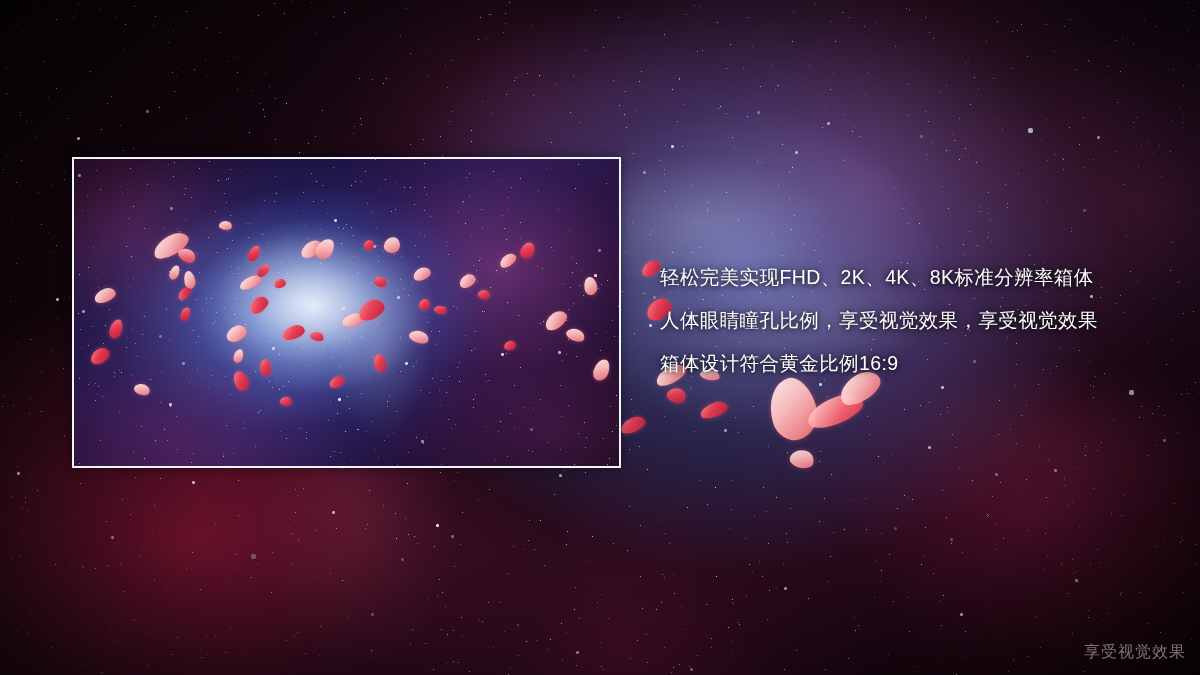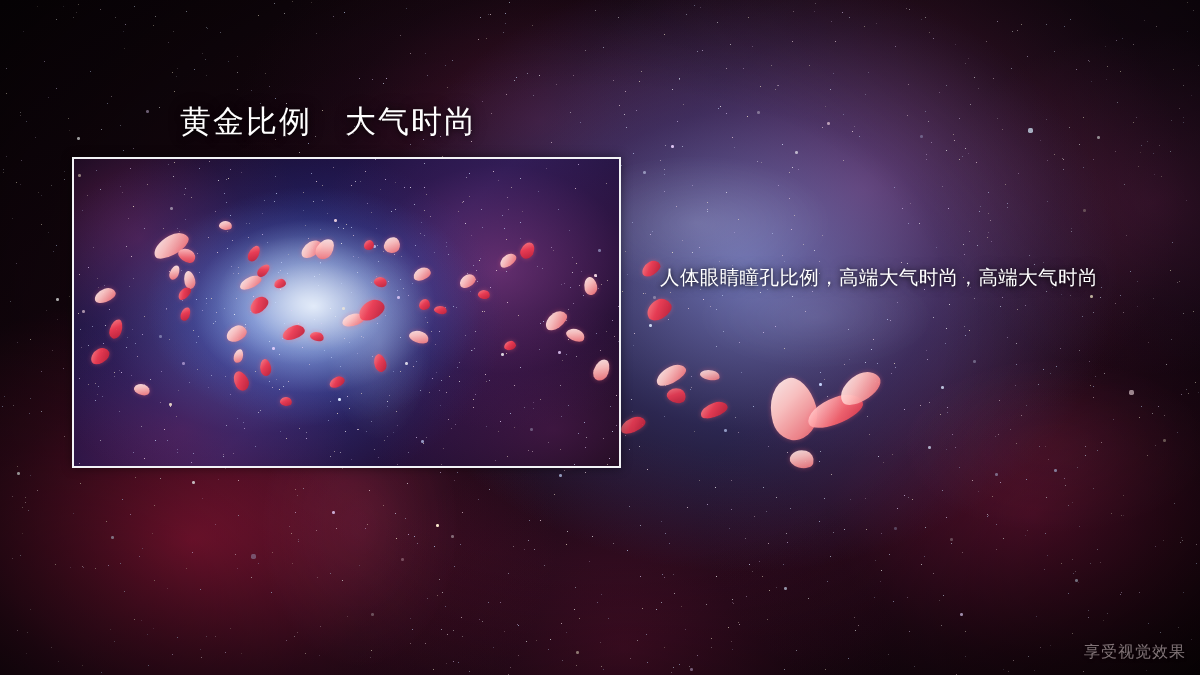--- a/index.html
+++ b/index.html
@@ -173,21 +173,20 @@
       <div class="petal deep" style="left: 700px; top: 403px; width: 28px; height: 14px; transform: rotate(-18deg); opacity: 0.93;"></div>
       <div class="petal deep" style="left: 667px; top: 388px; width: 19px; height: 15px; transform: rotate(22deg); opacity: 0.9;"></div>
       <div class="petal pale" style="left: 770px; top: 378px; width: 46px; height: 62px; transform: rotate(-16deg); opacity: 0.96;"></div>
       <div class="petal" style="left: 806px; top: 398px; width: 58px; height: 26px; transform: rotate(-20deg); opacity: 0.96;"></div>
       <div class="petal pale" style="left: 838px; top: 375px; width: 44px; height: 26px; transform: rotate(-30deg); opacity: 0.95;"></div>
       <div class="petal pale" style="left: 790px; top: 450px; width: 24px; height: 18px; transform: rotate(15deg); opacity: 0.92;"></div>
       <div class="petal deep" style="left: 620px; top: 418px; width: 26px; height: 14px; transform: rotate(-22deg); opacity: 0.9;"></div>
       <div class="petal deep" style="left: 560px; top: 452px; width: 30px; height: 13px; transform: rotate(-16deg); opacity: 0.9;"></div>
     </div>
 
-  <div id="title">黄金比例　大气时尚</div>
 
   <div id="photo-frame">
     <div class="inner-photo"></div>
     <div class="inner-photo-glow"></div>
     <div class="stars" id="photo-stars">
         <i style="box-shadow: rgba(255, 255, 255, 0.39) 313px 277px 0px 0px, rgba(255, 226, 235, 0.43) 476px 159px 0px 0px, rgba(255, 240, 210, 0.64) 353px 163px 0px 0px, rgba(255, 240, 210, 0.84) 4px 154px 0px 0px, rgba(200, 215, 255, 0.77) 237px 14px 0px 0px, rgba(235, 210, 255, 0.9) 311px 20px 0px 0px, rgba(255, 240, 210, 0.77) 326px 212px 0px 0px, rgba(235, 210, 255, 0.95) 350px 28px 0px 0px, rgba(255, 226, 235, 0.77) 214px 222px 0px 0px, rgba(235, 210, 255, 0.69) 303px 164px 0px 0px, rgba(255, 226, 235, 0.45) 327px 97px 0px 0px, rgba(255, 226, 235, 0.35) 246px 70px 0px 0px, rgba(255, 240, 210, 0.66) 350px 51px 0px 0px, rgba(200, 215, 255, 0.83) 379px 147px 0px 0px, rgba(220, 232, 255, 0.53) 150px 149px 0px 0px, rgba(220, 232, 255, 0.5) 190px 41px 0px 0px, rgba(255, 240, 210, 0.39) 488px 201px 0px 0px, rgba(255, 240, 210, 0.96) 154px 19px 0px 0px, rgba(255, 240, 210, 0.76) 410px 152px 0px 0px, rgba(235, 210, 255, 0.35) 191px 112px 0px 0px, rgba(235, 210, 255, 0.34) 134px 228px 0px 0px, rgba(235, 210, 255, 0.42) 490px 124px 0px 0px, rgba(200, 215, 255, 0.82) 21px 241px 0px 0px, rgba(255, 255, 255, 0.36) 171px 168px 0px 0px, rgba(255, 226, 235, 0.62) 224px 164px 0px 0px, rgba(255, 240, 210, 0.31) 306px 30px 0px 0px, rgba(200, 215, 255, 0.56) 484px 50px 0px 0px, rgba(235, 210, 255, 0.57) 217px 151px 0px 0px, rgba(255, 226, 235, 0.71) 526px 191px 0px 0px, rgba(220, 232, 255, 0.85) 317px 52px 0px 0px, rgba(255, 226, 235, 0.84) 399px 248px 0px 0px, rgba(255, 226, 235, 0.31) 176px 152px 0px 0px, rgba(255, 240, 210, 0.8) 272px 65px 0px 0px, rgba(255, 240, 210, 0.37) 214px 95px 0px 0px, rgba(200, 215, 255, 0.65) 18px 167px 0px 0px, rgba(255, 240, 210, 0.95) 263px 254px 0px 0px, rgba(235, 210, 255, 0.96) 535px 299px 0px 0px, rgba(255, 255, 255, 0.61) 486px 226px 0px 0px, rgba(255, 240, 210, 0.43) 498px 310px 0px 0px, rgba(220, 232, 255, 0.67) 259px 308px 0px 0px, rgba(235, 210, 255, 0.41) 304px 298px 0px 0px, rgba(220, 232, 255, 0.92) 163px 179px 0px 0px, rgba(255, 226, 235, 0.57) 458px 292px 0px 0px, rgba(255, 240, 210, 0.67) 225px 269px 0px 0px, rgba(200, 215, 255, 0.86) 466px 164px 0px 0px, rgba(255, 255, 255, 0.51) 110px 35px 0px 0px, rgba(200, 215, 255, 0.68) 119px 294px 0px 0px, rgba(235, 210, 255, 0.71) 301px 0px 0px 0px, rgba(255, 255, 255, 0.33) 19px 88px 0px 0px, rgba(235, 210, 255, 0.36) 132px 144px 0px 0px, rgba(235, 210, 255, 0.6) 125px 113px 0px 0px, rgba(235, 210, 255, 0.55) 248px 41px 0px 0px, rgba(235, 210, 255, 0.61) 477px 88px 0px 0px, rgba(220, 232, 255, 0.47) 256px 242px 0px 0px, rgba(255, 226, 235, 0.54) 454px 291px 0px 0px, rgba(235, 210, 255, 0.56) 293px 44px 0px 0px, rgba(220, 232, 255, 0.73) 403px 122px 0px 0px, rgba(255, 240, 210, 0.71) 547px 83px 0px 0px, rgba(255, 240, 210, 0.32) 24px 128px 0px 0px, rgba(235, 210, 255, 0.4) 283px 194px 0px 0px, rgba(255, 226, 235, 0.69) 142px 153px 0px 0px, rgba(235, 210, 255, 0.79) 544px 147px 0px 0px, rgba(255, 240, 210, 0.73) 322px 252px 0px 0px, rgba(235, 210, 255, 0.76) 68px 175px 0px 0px, rgba(220, 232, 255, 0.53) 465px 190px 0px 0px, rgba(255, 255, 255, 0.71) 52px 87px 0px 0px, rgba(200, 215, 255, 0.99) 264px 68px 0px 0px, rgba(255, 240, 210, 0.63) 527px 125px 0px 0px, rgba(255, 226, 235, 0.69) 402px 111px 0px 0px, rgba(235, 210, 255, 0.65) 92px 149px 0px 0px, rgba(235, 210, 255, 0.54) 279px 97px 0px 0px, rgba(255, 226, 235, 0.67) 529px 279px 0px 0px, rgba(255, 240, 210, 0.4) 532px 172px 0px 0px, rgba(200, 215, 255, 0.91) 201px 143px 0px 0px, rgba(255, 255, 255, 0.67) 401px 172px 0px 0px, rgba(200, 215, 255, 0.68) 152px 43px 0px 0px, rgba(255, 226, 235, 0.94) 422px 111px 0px 0px, rgba(200, 215, 255, 0.87) 510px 263px 0px 0px, rgba(200, 215, 255, 0.41) 206px 272px 0px 0px, rgba(200, 215, 255, 0.33) 366px 246px 0px 0px, rgba(200, 215, 255, 0.6) 492px 195px 0px 0px, rgba(255, 226, 235, 0.63) 492px 161px 0px 0px, rgba(200, 215, 255, 0.94) 246px 103px 0px 0px, rgba(255, 255, 255, 0.68) 256px 297px 0px 0px, rgba(255, 240, 210, 0.66) 70px 157px 0px 0px, rgba(220, 232, 255, 0.68) 407px 50px 0px 0px, rgba(255, 226, 235, 0.65) 164px 114px 0px 0px, rgba(255, 255, 255, 0.46) 151px 217px 0px 0px, rgba(255, 240, 210, 0.59) 229px 33px 0px 0px, rgba(200, 215, 255, 0.96) 202px 34px 0px 0px, rgba(255, 240, 210, 0.48) 102px 257px 0px 0px, rgba(235, 210, 255, 0.54) 87px 212px 0px 0px, rgba(220, 232, 255, 0.68) 70px 69px 0px 0px, rgba(255, 226, 235, 0.59) 206px 111px 0px 0px, rgba(235, 210, 255, 0.31) 277px 300px 0px 0px, rgba(200, 215, 255, 0.58) 59px 293px 0px 0px, rgba(255, 226, 235, 0.62) 545px 31px 0px 0px, rgba(220, 232, 255, 0.8) 500px 305px 0px 0px, rgba(255, 240, 210, 0.5) 384px 52px 0px 0px, rgba(200, 215, 255, 0.53) 338px 124px 0px 0px, rgba(235, 210, 255, 0.88) 199px 189px 0px 1px, rgba(235, 210, 255, 0.51) 156px 235px 0px 0px, rgba(220, 232, 255, 0.68) 124px 177px 0px 0px, rgba(200, 215, 255, 0.3) 319px 273px 0px 0px, rgba(200, 215, 255, 0.45) 313px 247px 0px 0px, rgba(255, 240, 210, 0.79) 349px 284px 0px 0px, rgba(220, 232, 255, 0.71) 238px 89px 0px 0px, rgba(255, 255, 255, 0.44) 346px 74px 0px 0px, rgba(220, 232, 255, 0.83) 340px 45px 0px 0px, rgba(220, 232, 255, 0.7) 240px 160px 0px 0px, rgba(255, 226, 235, 0.43) 361px 185px 0px 0px, rgba(255, 255, 255, 0.65) 502px 197px 0px 0px, rgba(235, 210, 255, 0.46) 381px 265px 0px 0px, rgba(220, 232, 255, 0.77) 432px 112px 0px 0px, rgba(235, 210, 255, 0.76) 314px 122px 0px 0px, rgba(200, 215, 255, 0.3) 46px 27px 0px 0px, rgba(200, 215, 255, 0.62) 93px 281px 0px 0px, rgba(255, 255, 255, 0.72) 239px 42px 0px 0px, rgba(255, 226, 235, 0.91) 521px 116px 0px 1px, rgba(200, 215, 255, 0.63) 122px 183px 0px 0px, rgba(235, 210, 255, 0.77) 324px 138px 0px 1px, rgba(220, 232, 255, 0.6) 103px 108px 0px 0px, rgba(255, 226, 235, 0.93) 90px 270px 0px 0px, rgba(235, 210, 255, 0.86) 330px 28px 0px 0px, rgba(255, 255, 255, 0.53) 385px 203px 0px 0px, rgba(255, 226, 235, 0.68) 135px 2px 0px 0px, rgba(200, 215, 255, 0.68) 348px 282px 0px 1px, rgba(255, 255, 255, 0.41) 498px 98px 0px 0px, rgba(200, 215, 255, 0.33) 396px 132px 0px 0px, rgba(220, 232, 255, 0.93) 171px 165px 0px 0px, rgba(200, 215, 255, 0.89) 446px 63px 0px 0px, rgba(255, 226, 235, 0.5) 149px 295px 0px 0px, rgba(255, 226, 235, 0.42) 54px 59px 0px 0px, rgba(235, 210, 255, 0.44) 247px 164px 0px 0px, rgba(200, 215, 255, 0.6) 494px 246px 0px 0px, rgba(235, 210, 255, 0.56) 369px 154px 0px 0px, rgba(255, 240, 210, 0.62) 260px 292px 0px 0px, rgba(220, 232, 255, 0.5) 350px 76px 0px 0px, rgba(255, 240, 210, 0.57) 28px 192px 0px 0px, rgba(255, 240, 210, 0.69) 375px 217px 0px 0px, rgba(255, 240, 210, 0.42) 13px 36px 0px 0px, rgba(255, 240, 210, 0.31) 23px 235px 0px 0px, rgba(200, 215, 255, 0.86) 430px 69px 0px 0px, rgba(235, 210, 255, 0.89) 14px 108px 0px 0px, rgba(255, 240, 210, 0.78) 100px 3px 0px 0px, rgba(255, 240, 210, 0.54) 352px 35px 0px 0px, rgba(255, 226, 235, 0.81) 339px 207px 0px 0px, rgba(255, 240, 210, 0.37) 479px 91px 0px 0px, rgba(220, 232, 255, 0.47) 468px 109px 0px 0px, rgba(255, 226, 235, 0.58) 287px 177px 0px 0px, rgba(255, 255, 255, 0.92) 144px 21px 0px 0px, rgba(255, 226, 235, 0.61) 270px 179px 0px 0px, rgba(200, 215, 255, 0.42) 347px 63px 0px 0px, rgba(255, 226, 235, 0.66) 540px 177px 0px 0px, rgba(255, 226, 235, 0.52) 164px 108px 0px 0px, rgba(235, 210, 255, 0.55) 128px 151px 0px 0px, rgba(235, 210, 255, 0.41) 57px 216px 0px 0px, rgba(235, 210, 255, 0.87) 228px 188px 0px 0px, rgba(200, 215, 255, 0.64) 61px 184px 0px 0px, rgba(200, 215, 255, 0.49) 525px 91px 0px 1px, rgba(255, 226, 235, 0.93) 411px 215px 0px 0px, rgba(200, 215, 255, 0.84) 207px 103px 0px 0px, rgba(255, 226, 235, 0.67) 174px 78px 0px 0px, rgba(200, 215, 255, 0.88) 156px 56px 0px 0px, rgba(255, 255, 255, 0.42) 59px 119px 0px 0px, rgba(220, 232, 255, 0.62) 137px 216px 0px 0px, rgba(220, 232, 255, 0.43) 463px 107px 0px 0px, rgba(255, 240, 210, 0.45) 297px 53px 0px 0px, rgba(235, 210, 255, 0.71) 332px 203px 0px 0px, rgba(255, 255, 255, 0.41) 352px 278px 0px 0px, rgba(255, 255, 255, 0.5) 232px 273px 0px 0px, rgba(235, 210, 255, 0.85) 342px 278px 0px 0px, rgba(255, 226, 235, 0.69) 234px 79px 0px 0px, rgba(255, 240, 210, 0.51) 486px 290px 0px 0px, rgba(255, 240, 210, 0.32) 104px 231px 0px 0px, rgba(220, 232, 255, 0.75) 393px 114px 0px 0px, rgba(200, 215, 255, 0.62) 536px 247px 0px 0px, rgba(220, 232, 255, 0.33) 53px 178px 0px 0px, rgba(255, 240, 210, 0.41) 105px 72px 0px 0px, rgba(220, 232, 255, 0.5) 524px 129px 0px 0px, rgba(235, 210, 255, 0.72) 56px 9px 0px 0px, rgba(255, 240, 210, 0.86) 432px 194px 0px 0px, rgba(255, 240, 210, 0.94) 408px 152px 0px 0px, rgba(255, 255, 255, 0.58) 283px 113px 0px 0px, rgba(235, 210, 255, 0.43) 302px 69px 0px 0px, rgba(200, 215, 255, 0.48) 226px 175px 0px 0px, rgba(235, 210, 255, 0.52) 365px 231px 0px 0px, rgba(200, 215, 255, 0.75) 204px 113px 0px 0px, rgba(255, 226, 235, 0.39) 421px 301px 0px 0px, rgba(235, 210, 255, 0.81) 485px 193px 0px 1px, rgba(255, 255, 255, 0.73) 76px 220px 0px 0px, rgba(255, 255, 255, 0.41) 474px 283px 0px 0px, rgba(255, 255, 255, 0.53) 494px 150px 0px 0px, rgba(200, 215, 255, 0.55) 342px 202px 0px 0px, rgba(255, 226, 235, 0.36) 424px 21px 0px 0px, rgb(200, 215, 255) 81px 281px 0px 0px, rgba(255, 240, 210, 0.47) 95px 180px 0px 0px, rgba(255, 255, 255, 0.8) 281px 22px 0px 0px, rgba(255, 240, 210, 0.62) 248px 26px 0px 0px, rgba(200, 215, 255, 0.77) 509px 136px 0px 0px, rgba(255, 240, 210, 0.53) 123px 210px 0px 0px, rgba(255, 226, 235, 0.32) 48px 33px 0px 0px, rgba(235, 210, 255, 0.76) 35px 150px 0px 0px, rgba(255, 240, 210, 0.73) 287px 234px 0px 0px, rgba(255, 240, 210, 0.65) 437px 28px 0px 0px, rgba(235, 210, 255, 0.45) 88px 97px 0px 0px, rgba(220, 232, 255, 0.48) 450px 248px 0px 0px, rgba(255, 255, 255, 0.38) 245px 115px 0px 0px, rgba(255, 255, 255, 0.58) 152px 20px 0px 0px, rgba(255, 255, 255, 0.74) 184px 253px 0px 0px, rgba(255, 226, 235, 0.95) 433px 143px 0px 0px, rgba(235, 210, 255, 0.8) 358px 219px 0px 0px, rgba(220, 232, 255, 0.86) 397px 191px 0px 0px, rgba(235, 210, 255, 0.36) 323px 266px 0px 0px, rgba(255, 255, 255, 0.56) 303px 86px 0px 0px, rgba(255, 240, 210, 0.8) 548px 297px 0px 0px, rgba(255, 240, 210, 0.49) 5px 16px 0px 1px, rgba(255, 255, 255, 0.74) 321px 50px 0px 0px, rgba(255, 226, 235, 0.65) 63px 197px 0px 0px, rgba(235, 210, 255, 0.82) 188px 75px 0px 0px, rgba(200, 215, 255, 0.71) 24px 227px 0px 0px, rgba(200, 215, 255, 0.38) 372px 87px 0px 0px, rgba(255, 240, 210, 0.97) 205px 230px 0px 0px, rgba(255, 255, 255, 0.62) 186px 251px 0px 0px, rgba(255, 240, 210, 0.62) 466px 240px 0px 0px, rgba(220, 232, 255, 0.39) 446px 79px 0px 0px, rgba(255, 240, 210, 0.78) 432px 80px 0px 0px, rgba(235, 210, 255, 0.34) 58px 170px 0px 0px, rgba(255, 226, 235, 0.93) 57px 97px 0px 0px, rgba(200, 215, 255, 0.37) 8px 51px 0px 0px, rgba(200, 215, 255, 0.57) 408px 68px 0px 0px, rgba(235, 210, 255, 0.96) 47px 213px 0px 0px, rgba(255, 240, 210, 0.64) 357px 172px 0px 0px, rgba(255, 226, 235, 0.55) 141px 52px 0px 0px, rgba(255, 240, 210, 0.86) 284px 270px 0px 0px, rgba(255, 226, 235, 0.98) 542px 236px 0px 0px, rgba(255, 255, 255, 0.35) 55px 127px 0px 0px, rgba(200, 215, 255, 0.39) 163px 259px 0px 0px, rgba(200, 215, 255, 0.79) 323px 131px 0px 0px, rgba(255, 255, 255, 0.8) 99px 17px 0px 0px, rgba(235, 210, 255, 0.39) 302px 117px 0px 0px, rgb(235, 210, 255) 179px 137px 0px 0px, rgba(220, 232, 255, 0.78) 14px 186px 0px 0px, rgba(255, 255, 255, 0.5) 300px 290px 0px 0px, rgba(200, 215, 255, 0.48) 406px 99px 0px 0px, rgba(255, 240, 210, 0.93) 275px 249px 0px 0px, rgba(200, 215, 255, 0.74) 504px 274px 0px 0px, rgba(220, 232, 255, 0.43) 275px 183px 0px 0px, rgba(255, 240, 210, 0.7) 181px 212px 0px 0px, rgba(255, 226, 235, 0.92) 277px 26px 0px 0px, rgba(235, 210, 255, 0.33) 528px 213px 0px 0px, rgba(235, 210, 255, 0.89) 416px 128px 0px 0px, rgba(200, 215, 255, 0.68) 428px 56px 0px 0px, rgba(255, 255, 255, 0.94) 391px 64px 0px 0px, rgba(255, 240, 210, 0.4) 424px 272px 0px 0px, rgba(255, 240, 210, 0.39) 153px 72px 0px 0px, rgba(255, 255, 255, 0.35) 286px 22px 0px 0px, rgba(255, 226, 235, 0.9) 37px 132px 0px 0px, rgba(200, 215, 255, 0.62) 383px 208px 0px 0px, rgba(255, 226, 235, 0.69) 198px 228px 0px 0px, rgba(255, 226, 235, 0.5) 315px 236px 0px 0px, rgba(255, 255, 255, 0.31) 180px 99px 0px 0px, rgba(255, 226, 235, 0.92) 70px 299px 0px 0px, rgba(255, 240, 210, 0.56) 355px 233px 0px 0px, rgba(255, 255, 255, 0.51) 400px 189px 0px 0px, rgba(200, 215, 255, 0.58) 277px 133px 0px 0px, rgba(220, 232, 255, 0.76) 200px 42px 0px 0px, rgba(220, 232, 255, 0.88) 446px 19px 0px 0px, rgba(255, 226, 235, 0.6) 356px 57px 0px 0px, rgba(235, 210, 255, 0.7) 538px 161px 0px 0px, rgba(255, 255, 255, 0.8) 428px 195px 0px 1px, rgba(255, 226, 235, 0.33) 472px 9px 0px 0px, rgba(255, 240, 210, 0.48) 310px 281px 0px 0px, rgba(255, 255, 255, 0.66) 29px 133px 0px 0px, rgba(255, 226, 235, 0.74) 505px 126px 0px 0px, rgba(220, 232, 255, 0.76) 26px 30px 0px 0px, rgba(220, 232, 255, 0.43) 45px 252px 0px 0px, rgba(255, 226, 235, 0.59) 9px 152px 0px 1px, rgba(255, 255, 255, 0.34) 92px 150px 0px 0px, rgba(220, 232, 255, 0.39) 360px 93px 0px 0px, rgba(255, 240, 210, 0.52) 371px 148px 0px 0px, rgba(220, 232, 255, 0.94) 209px 227px 0px 0px, rgba(200, 215, 255, 0.58) 250px 191px 0px 0px, rgba(220, 232, 255, 0.76) 326px 178px 0px 0px, rgba(255, 240, 210, 0.68) 533px 121px 0px 0px, rgba(255, 240, 210, 0.62) 401px 120px 0px 0px, rgba(255, 226, 235, 0.39) 289px 178px 0px 0px, rgba(220, 232, 255, 0.61) 244px 126px 0px 0px, rgba(220, 232, 255, 0.82) 195px 182px 0px 0px, rgba(200, 215, 255, 0.83) 195px 222px 0px 0px, rgba(255, 240, 210, 0.85) 502px 104px 0px 0px, rgba(220, 232, 255, 0.66) 546px 67px 0px 0px, rgba(200, 215, 255, 0.94) 122px 140px 0px 0px, rgba(200, 215, 255, 0.48) 545px 156px 0px 0px, rgba(235, 210, 255, 0.81) 42px 170px 0px 0px, rgba(220, 232, 255, 0.69) 141px 162px 0px 0px, rgba(255, 240, 210, 0.3) 448px 52px 0px 0px, rgba(255, 226, 235, 0.85) 261px 61px 0px 1px, rgba(255, 226, 235, 0.43) 323px 305px 0px 0px, rgba(220, 232, 255, 0.62) 399px 106px 0px 0px, rgba(255, 255, 255, 0.66) 512px 278px 0px 0px, rgba(220, 232, 255, 0.55) 297px 262px 0px 0px, rgba(255, 240, 210, 0.87) 399px 240px 0px 0px, rgba(200, 215, 255, 0.44) 464px 32px 0px 0px, rgb(255, 255, 255) 160px 155px 0px 0px, rgba(235, 210, 255, 0.84) 306px 152px 0px 0px, rgba(200, 215, 255, 0.81) 125px 9px 0px 0px, rgba(220, 232, 255, 0.81) 52px 188px 0px 0px, rgba(200, 215, 255, 0.72) 496px 128px 0px 0px, rgba(200, 215, 255, 0.58) 181px 287px 0px 0px, rgba(235, 210, 255, 0.53) 157px 107px 0px 0px, rgba(255, 255, 255, 0.61) 256px 149px 0px 0px, rgba(200, 215, 255, 0.47) 107px 111px 0px 0px, rgba(255, 226, 235, 0.34) 45px 211px 0px 0px, rgba(255, 226, 235, 0.61) 235px 205px 0px 0px, rgba(220, 232, 255, 0.74) 367px 221px 0px 0px, rgba(255, 226, 235, 0.73) 374px 260px 0px 0px, rgba(220, 232, 255, 0.75) 111px 29px 0px 0px, rgba(235, 210, 255, 0.57) 499px 144px 0px 0px, rgba(235, 210, 255, 0.91) 365px 172px 0px 0px, rgba(200, 215, 255, 0.89) 436px 254px 0px 0px, rgba(220, 232, 255, 0.8) 149px 297px 0px 0px, rgba(235, 210, 255, 0.93) 283px 270px 0px 0px, rgba(255, 226, 235, 0.36) 7px 188px 0px 0px, rgba(255, 240, 210, 0.54) 14px 225px 0px 0px, rgba(200, 215, 255, 0.49) 169px 263px 0px 0px, rgba(255, 226, 235, 0.92) 143px 93px 0px 0px, rgba(255, 240, 210, 0.44) 412px 222px 0px 0px, rgba(200, 215, 255, 0.98) 469px 162px 0px 0px, rgba(220, 232, 255, 0.6) 298px 197px 0px 0px, rgba(235, 210, 255, 0.61) 344px 97px 0px 0px, rgba(255, 240, 210, 0.93) 494px 180px 0px 0px, rgba(255, 226, 235, 0.83) 440px 226px 0px 0px, rgba(200, 215, 255, 0.48) 319px 212px 0px 0px, rgba(255, 226, 235, 0.67) 162px 139px 0px 0px, rgba(200, 215, 255, 0.41) 246px 104px 0px 0px, rgba(255, 240, 210, 0.32) 321px 23px 0px 0px, rgba(220, 232, 255, 0.39) 30px 126px 0px 0px, rgba(255, 255, 255, 0.54) 67px 267px 0px 0px, rgba(255, 226, 235, 0.83) 389px 42px 0px 0px, rgba(200, 215, 255, 0.46) 292px 272px 0px 0px, rgba(200, 215, 255, 0.45) 103px 293px 0px 0px, rgba(255, 226, 235, 0.3) 397px 76px 0px 0px, rgba(220, 232, 255, 0.34) 487px 125px 0px 0px, rgba(255, 226, 235, 0.4) 377px 269px 0px 0px, rgba(200, 215, 255, 0.53) 311px 156px 0px 0px, rgba(255, 240, 210, 0.79) 93px 78px 0px 0px, rgba(200, 215, 255, 0.56) 267px 124px 0px 0px, rgba(220, 232, 255, 0.9) 205px 195px 0px 0px, rgba(255, 226, 235, 0.53) 150px 307px 0px 0px, rgba(200, 215, 255, 0.46) 545px 297px 0px 0px, rgba(255, 240, 210, 0.78) 40px 213px 0px 0px, rgba(220, 232, 255, 0.55) 334px 293px 0px 0px, rgba(235, 210, 255, 0.93) 273px 237px 0px 0px, rgba(220, 232, 255, 0.47) 193px 83px 0px 0px, rgba(235, 210, 255, 0.66) 542px 266px 0px 0px, rgba(255, 226, 235, 0.82) 279px 76px 0px 0px, rgba(220, 232, 255, 0.44) 544px 182px 0px 0px, rgba(200, 215, 255, 0.44) 111px 60px 0px 0px, rgba(255, 240, 210, 0.5) 309px 92px 0px 0px, rgba(235, 210, 255, 0.31) 398px 191px 0px 0px, rgba(255, 226, 235, 0.57) 5px 304px 0px 0px, rgba(255, 240, 210, 0.55) 21px 224px 0px 0px, rgba(255, 226, 235, 0.96) 242px 22px 0px 0px, rgba(235, 210, 255, 0.73) 511px 288px 0px 0px, rgba(255, 240, 210, 0.43) 231px 66px 0px 0px, rgba(235, 210, 255, 0.9) 232px 279px 0px 0px, rgba(255, 240, 210, 0.65) 433px 297px 0px 0px, rgba(235, 210, 255, 0.45) 70px 225px 0px 0px, rgba(255, 240, 210, 0.94) 405px 101px 0px 0px, rgba(255, 255, 255, 0.86) 269px 69px 0px 0px, rgba(200, 215, 255, 0.72) 326px 120px 0px 0px, rgba(255, 255, 255, 0.77) 332px 204px 0px 1px, rgba(255, 255, 255, 0.67) 206px 130px 0px 0px, rgba(255, 226, 235, 0.42) 159px 294px 0px 0px, rgba(200, 215, 255, 0.74) 257px 198px 0px 0px, rgba(255, 240, 210, 0.38) 369px 289px 0px 0px, rgba(200, 215, 255, 0.65) 522px 174px 0px 0px, rgba(200, 215, 255, 0.94) 226px 173px 0px 0px, rgba(255, 226, 235, 0.97) 96px 247px 0px 0px, rgba(255, 255, 255, 0.62) 266px 293px 0px 0px, rgba(255, 226, 235, 0.55) 433px 38px 0px 0px, rgba(220, 232, 255, 0.68) 346px 231px 0px 0px, rgba(255, 255, 255, 0.4) 40px 217px 0px 0px, rgba(220, 232, 255, 0.55) 201px 17px 0px 0px, rgba(255, 226, 235, 0.89) 95px 112px 0px 0px, rgba(220, 232, 255, 0.67) 6px 170px 0px 0px, rgba(220, 232, 255, 0.52) 208px 179px 0px 0px, rgba(220, 232, 255, 0.4) 94px 5px 0px 0px, rgba(255, 226, 235, 0.35) 202px 220px 0px 0px, rgba(255, 255, 255, 0.52) 261px 157px 0px 0px, rgba(235, 210, 255, 0.32) 459px 243px 0px 0px, rgba(220, 232, 255, 0.72) 415px 221px 0px 0px, rgba(255, 240, 210, 0.54) 388px 43px 0px 0px, rgba(220, 232, 255, 0.32) 459px 249px 0px 0px, rgba(200, 215, 255, 0.87) 213px 114px 0px 0px, rgba(235, 210, 255, 0.39) 351px 158px 0px 0px, rgba(255, 226, 235, 0.39) 434px 50px 0px 0px, rgba(220, 232, 255, 0.48) 115px 223px 0px 0px, rgba(220, 232, 255, 0.74) 152px 266px 0px 0px, rgba(255, 255, 255, 0.89) 271px 272px 0px 0px, rgba(220, 232, 255, 0.93) 538px 272px 0px 0px, rgba(255, 240, 210, 0.6) 532px 24px 0px 0px, rgba(235, 210, 255, 0.76) 29px 184px 0px 0px, rgba(235, 210, 255, 0.79) 117px 303px 0px 0px, rgba(200, 215, 255, 0.74) 150px 34px 0px 0px, rgba(200, 215, 255, 0.97) 395px 14px 0px 0px, rgba(200, 215, 255, 0.64) 266px 207px 0px 0px, rgba(255, 255, 255, 0.33) 297px 123px 0px 0px, rgba(255, 255, 255, 0.81) 498px 113px 0px 0px, rgba(255, 240, 210, 0.85) 212px 279px 0px 0px, rgba(255, 255, 255, 0.89) 313px 242px 0px 0px, rgba(235, 210, 255, 0.32) 284px 98px 0px 0px, rgba(220, 232, 255, 0.7) 374px 95px 0px 0px, rgba(255, 255, 255, 0.57) 392px 18px 0px 0px, rgba(255, 226, 235, 0.49) 86px 243px 0px 0px, rgba(200, 215, 255, 0.47) 487px 257px 0px 0px, rgba(235, 210, 255, 0.69) 334px 136px 0px 0px, rgba(200, 215, 255, 0.62) 254px 261px 0px 0px, rgba(220, 232, 255, 0.88) 153px 89px 0px 0px, rgba(255, 255, 255, 0.88) 385px 222px 0px 0px, rgba(255, 226, 235, 0.85) 5px 115px 0px 0px, rgba(255, 255, 255, 0.33) 172px 64px 0px 0px, rgba(220, 232, 255, 0.89) 446px 208px 0px 0px, rgba(255, 240, 210, 0.98) 59px 47px 0px 0px, rgba(255, 255, 255, 0.32) 253px 54px 0px 0px, rgba(255, 240, 210, 0.69) 533px 305px 0px 0px, rgba(220, 232, 255, 0.69) 345px 110px 0px 0px, rgba(200, 215, 255, 0.5) 22px 11px 0px 0px, rgba(255, 240, 210, 0.59) 73px 25px 0px 0px;"></i>
         <i style="box-shadow: rgba(200, 215, 255, 0.77) 300px 87px 0px 1px, rgba(255, 226, 235, 0.71) 158px 81px 0px 0px, rgba(235, 210, 255, 0.54) 401px 235px 0px 0px, rgba(200, 215, 255, 0.37) 412px 267px 0px 0px, rgba(220, 232, 255, 0.39) 103px 69px 0px 0px, rgba(200, 215, 255, 0.64) 108px 141px 0px 0px, rgba(235, 210, 255, 0.36) 507px 112px 0px 0px, rgba(235, 210, 255, 0.32) 362px 213px 0px 0px, rgba(200, 215, 255, 0.84) 546px 31px 0px 0px, rgba(235, 210, 255, 0.46) 260px 223px 0px 0px, rgba(255, 226, 235, 0.84) 508px 309px 0px 0px, rgba(200, 215, 255, 0.44) 103px 290px 0px 0px, rgba(255, 240, 210, 0.38) 440px 268px 0px 0px, rgba(235, 210, 255, 0.99) 426px 262px 0px 0px, rgba(255, 240, 210, 0.83) 96px 245px 0px 1px, rgba(255, 255, 255, 0.53) 329px 129px 0px 0px, rgba(255, 226, 235, 0.76) 372px 233px 0px 0px, rgba(200, 215, 255, 0.33) 229px 51px 0px 0px, rgba(200, 215, 255, 0.92) 345px 311px 0px 0px, rgba(220, 232, 255, 0.82) 350px 4px 0px 0px, rgba(235, 210, 255, 0.78) 5px 219px 0px 0px, rgba(255, 226, 235, 0.83) 291px 12px 0px 0px, rgba(220, 232, 255, 0.32) 457px 270px 0px 1px, rgba(255, 240, 210, 0.6) 269px 149px 0px 1px, rgba(235, 210, 255, 0.37) 188px 54px 0px 0px, rgba(200, 215, 255, 0.38) 212px 170px 0px 0px, rgba(255, 255, 255, 0.44) 97px 49px 0px 1px, rgba(255, 255, 255, 0.84) 31px 166px 0px 0px, rgba(255, 255, 255, 0.61) 26px 281px 0px 0px, rgba(255, 226, 235, 0.73) 134px 78px 0px 0px, rgba(255, 240, 210, 0.64) 117px 38px 0px 0px, rgba(255, 226, 235, 0.37) 247px 171px 0px 0px, rgba(255, 255, 255, 0.98) 267px 84px 0px 0px, rgba(255, 240, 210, 0.45) 395px 37px 0px 0px, rgba(200, 215, 255, 0.42) 372px 83px 0px 0px, rgba(255, 240, 210, 0.43) 367px 305px 0px 0px, rgba(255, 240, 210, 0.37) 23px 119px 0px 0px, rgba(255, 226, 235, 0.9) 501px 29px 0px 0px, rgba(220, 232, 255, 0.96) 522px 117px 0px 0px, rgba(235, 210, 255, 0.7) 170px 269px 0px 0px, rgba(200, 215, 255, 0.73) 427px 103px 0px 0px, rgba(200, 215, 255, 0.46) 28px 237px 0px 0px, rgba(255, 240, 210, 0.74) 119px 171px 0px 0px, rgba(255, 240, 210, 0.78) 444px 156px 0px 0px, rgba(255, 255, 255, 0.35) 175px 64px 0px 0px, rgba(255, 226, 235, 0.4) 159px 114px 0px 0px, rgba(255, 240, 210, 0.78) 137px 139px 0px 0px, rgba(255, 226, 235, 0.54) 259px 8px 0px 0px, rgba(235, 210, 255, 0.53) 109px 204px 0px 1px, rgba(200, 215, 255, 0.83) 210px 164px 0px 0px, rgba(200, 215, 255, 0.88) 277px 68px 0px 0px, rgba(220, 232, 255, 0.99) 265px 240px 0px 1px, rgba(200, 215, 255, 0.42) 495px 71px 0px 0px, rgba(220, 232, 255, 0.89) 240px 117px 0px 0px, rgba(200, 215, 255, 0.79) 341px 86px 0px 0px, rgba(255, 226, 235, 0.96) 419px 12px 0px 0px, rgba(255, 226, 235, 0.75) 304px 119px 0px 0px, rgba(220, 232, 255, 0.69) 304px 102px 0px 0px, rgba(220, 232, 255, 0.89) 132px 139px 0px 0px, rgba(255, 255, 255, 0.66) 320px 95px 0px 0px, rgba(255, 255, 255, 0.64) 139px 164px 0px 0px, rgba(255, 226, 235, 0.58) 123px 94px 0px 0px, rgba(255, 240, 210, 0.56) 89px 69px 0px 0px, rgba(220, 232, 255, 0.38) 86px 177px 0px 1px, rgba(255, 226, 235, 0.33) 167px 13px 0px 0px, rgba(235, 210, 255, 0.7) 156px 10px 0px 0px, rgba(255, 255, 255, 0.96) 336px 28px 0px 0px, rgba(220, 232, 255, 0.48) 382px 148px 0px 0px, rgba(235, 210, 255, 0.86) 504px 5px 0px 0px, rgba(255, 255, 255, 0.45) 391px 176px 0px 0px;"></i>
       </div>
     <div id="petals-inner">
         <div class="petal pale" style="left: 78px; top: 77px; width: 38px; height: 19px; transform: rotate(-28deg); opacity: 0.95;"></div>
@@ -232,18 +231,20 @@
         <div class="petal deep" style="left: 206px; top: 238px; width: 12px; height: 9px; transform: rotate(12deg); opacity: 0.95;"></div>
         <div class="petal deep" style="left: 160px; top: 212px; width: 14px; height: 20px; transform: rotate(-30deg); opacity: 0.95;"></div>
         <div class="petal pale" style="left: 20px; top: 130px; width: 22px; height: 13px; transform: rotate(-20deg); opacity: 0.95;"></div>
         <div class="petal deep" style="left: 36px; top: 160px; width: 12px; height: 20px; transform: rotate(15deg); opacity: 0.95;"></div>
         <div class="petal deep" style="left: 16px; top: 190px; width: 20px; height: 14px; transform: rotate(-28deg); opacity: 0.95;"></div>
         <div class="petal pale" style="left: 60px; top: 225px; width: 16px; height: 11px; transform: rotate(22deg); opacity: 0.95;"></div>
       </div>
   </div>
 
   <div id="body-copy">
-    <div class="line">人体眼睛瞳孔比例，高端大气时尚，高端大气时尚</div>
+    <div class="line">轻松完美实现FHD、2K、4K、8K标准分辨率箱体</div>
+    <div class="line">人体眼睛瞳孔比例，享受视觉效果，享受视觉效果</div>
+    <div class="line">箱体设计符合黄金比例16:9</div>
   </div>
 
   <div id="watermark">享受视觉效果</div>
 
 </div>
 
 </body></html>

